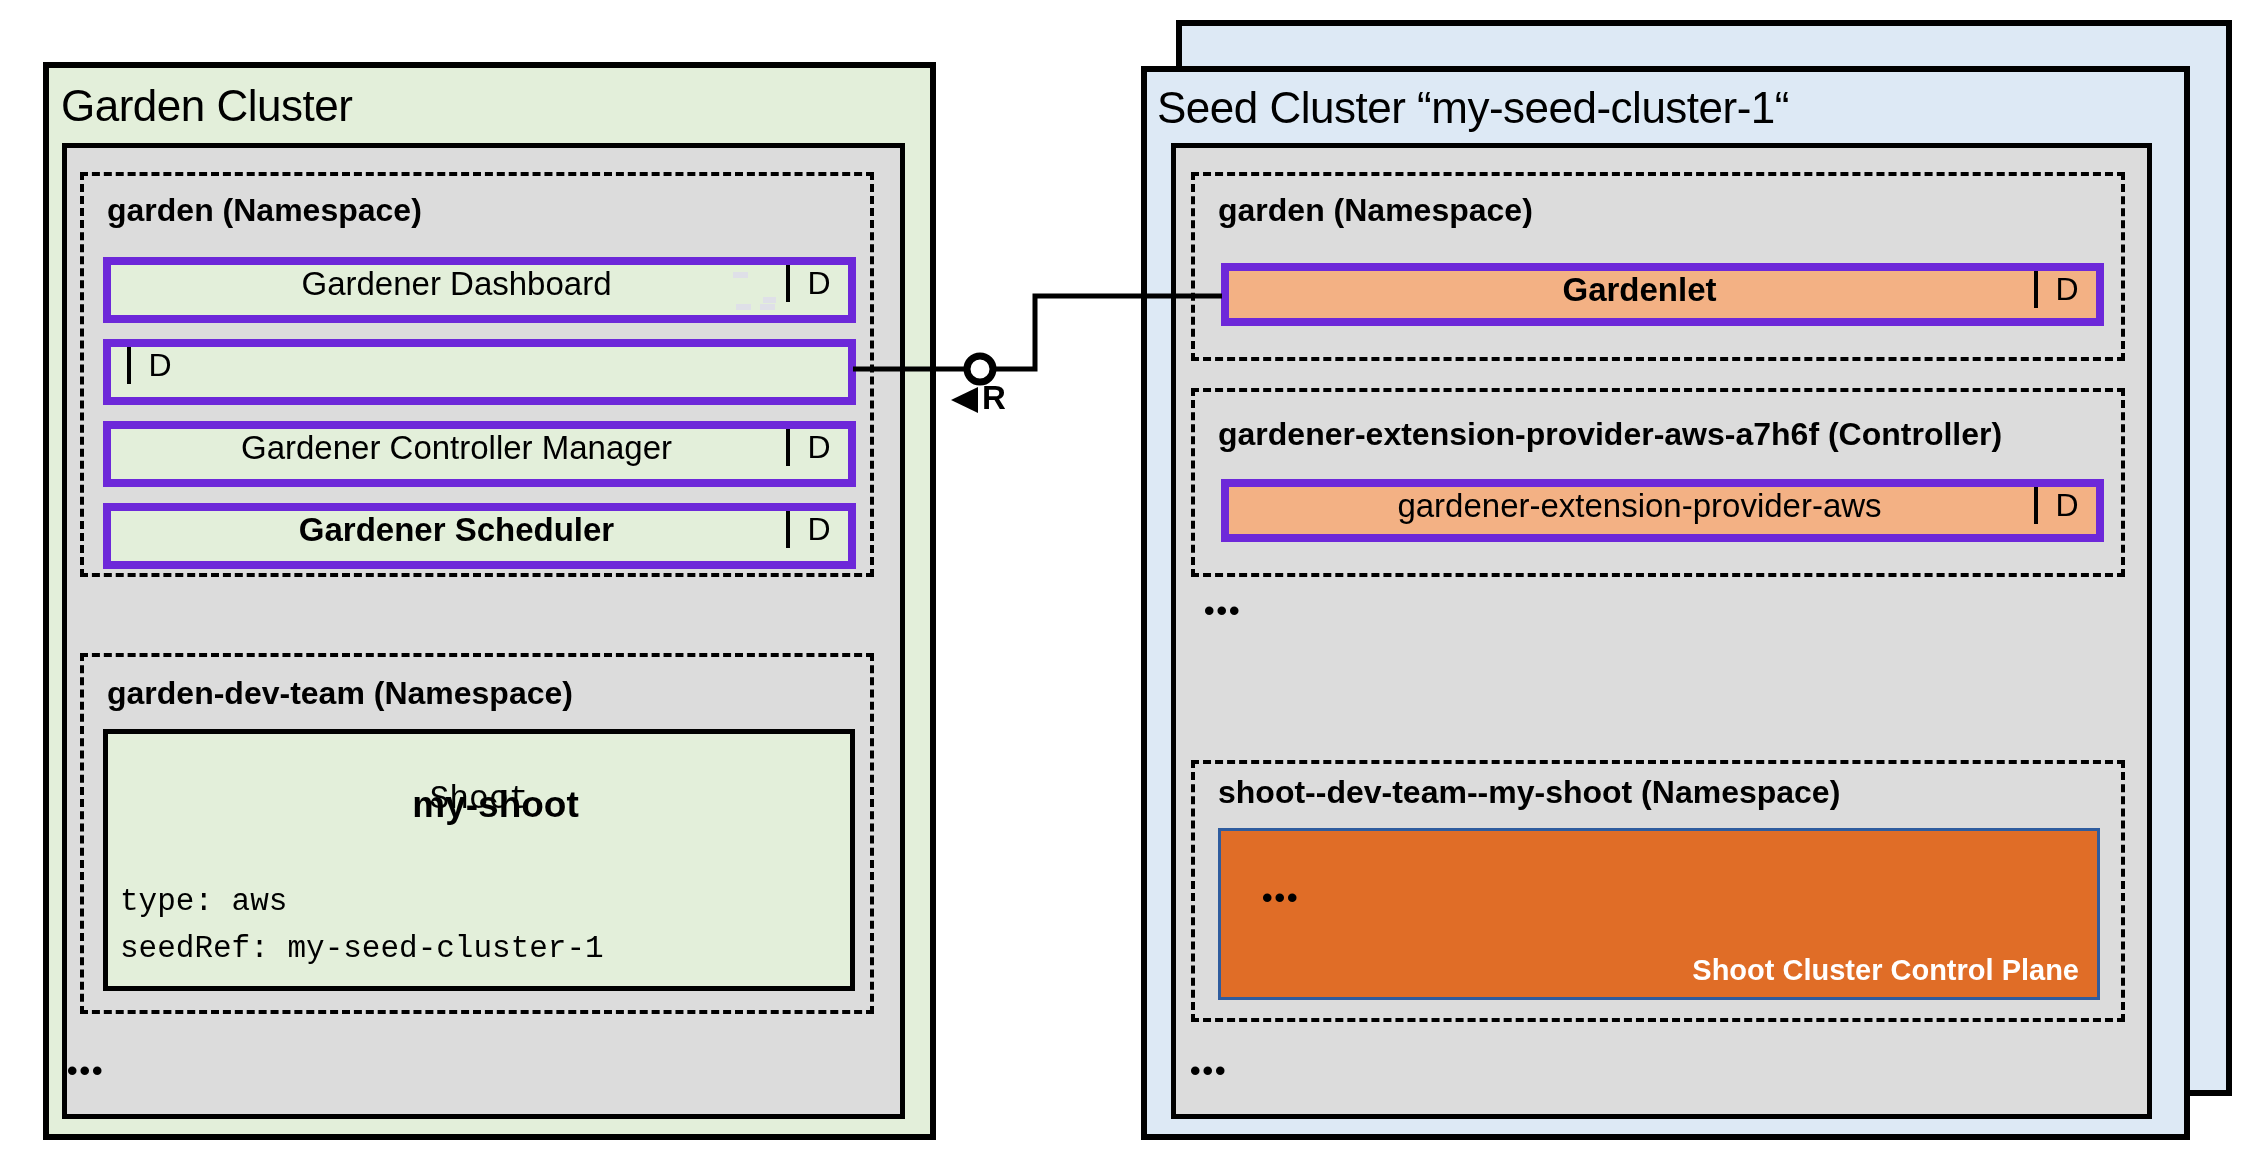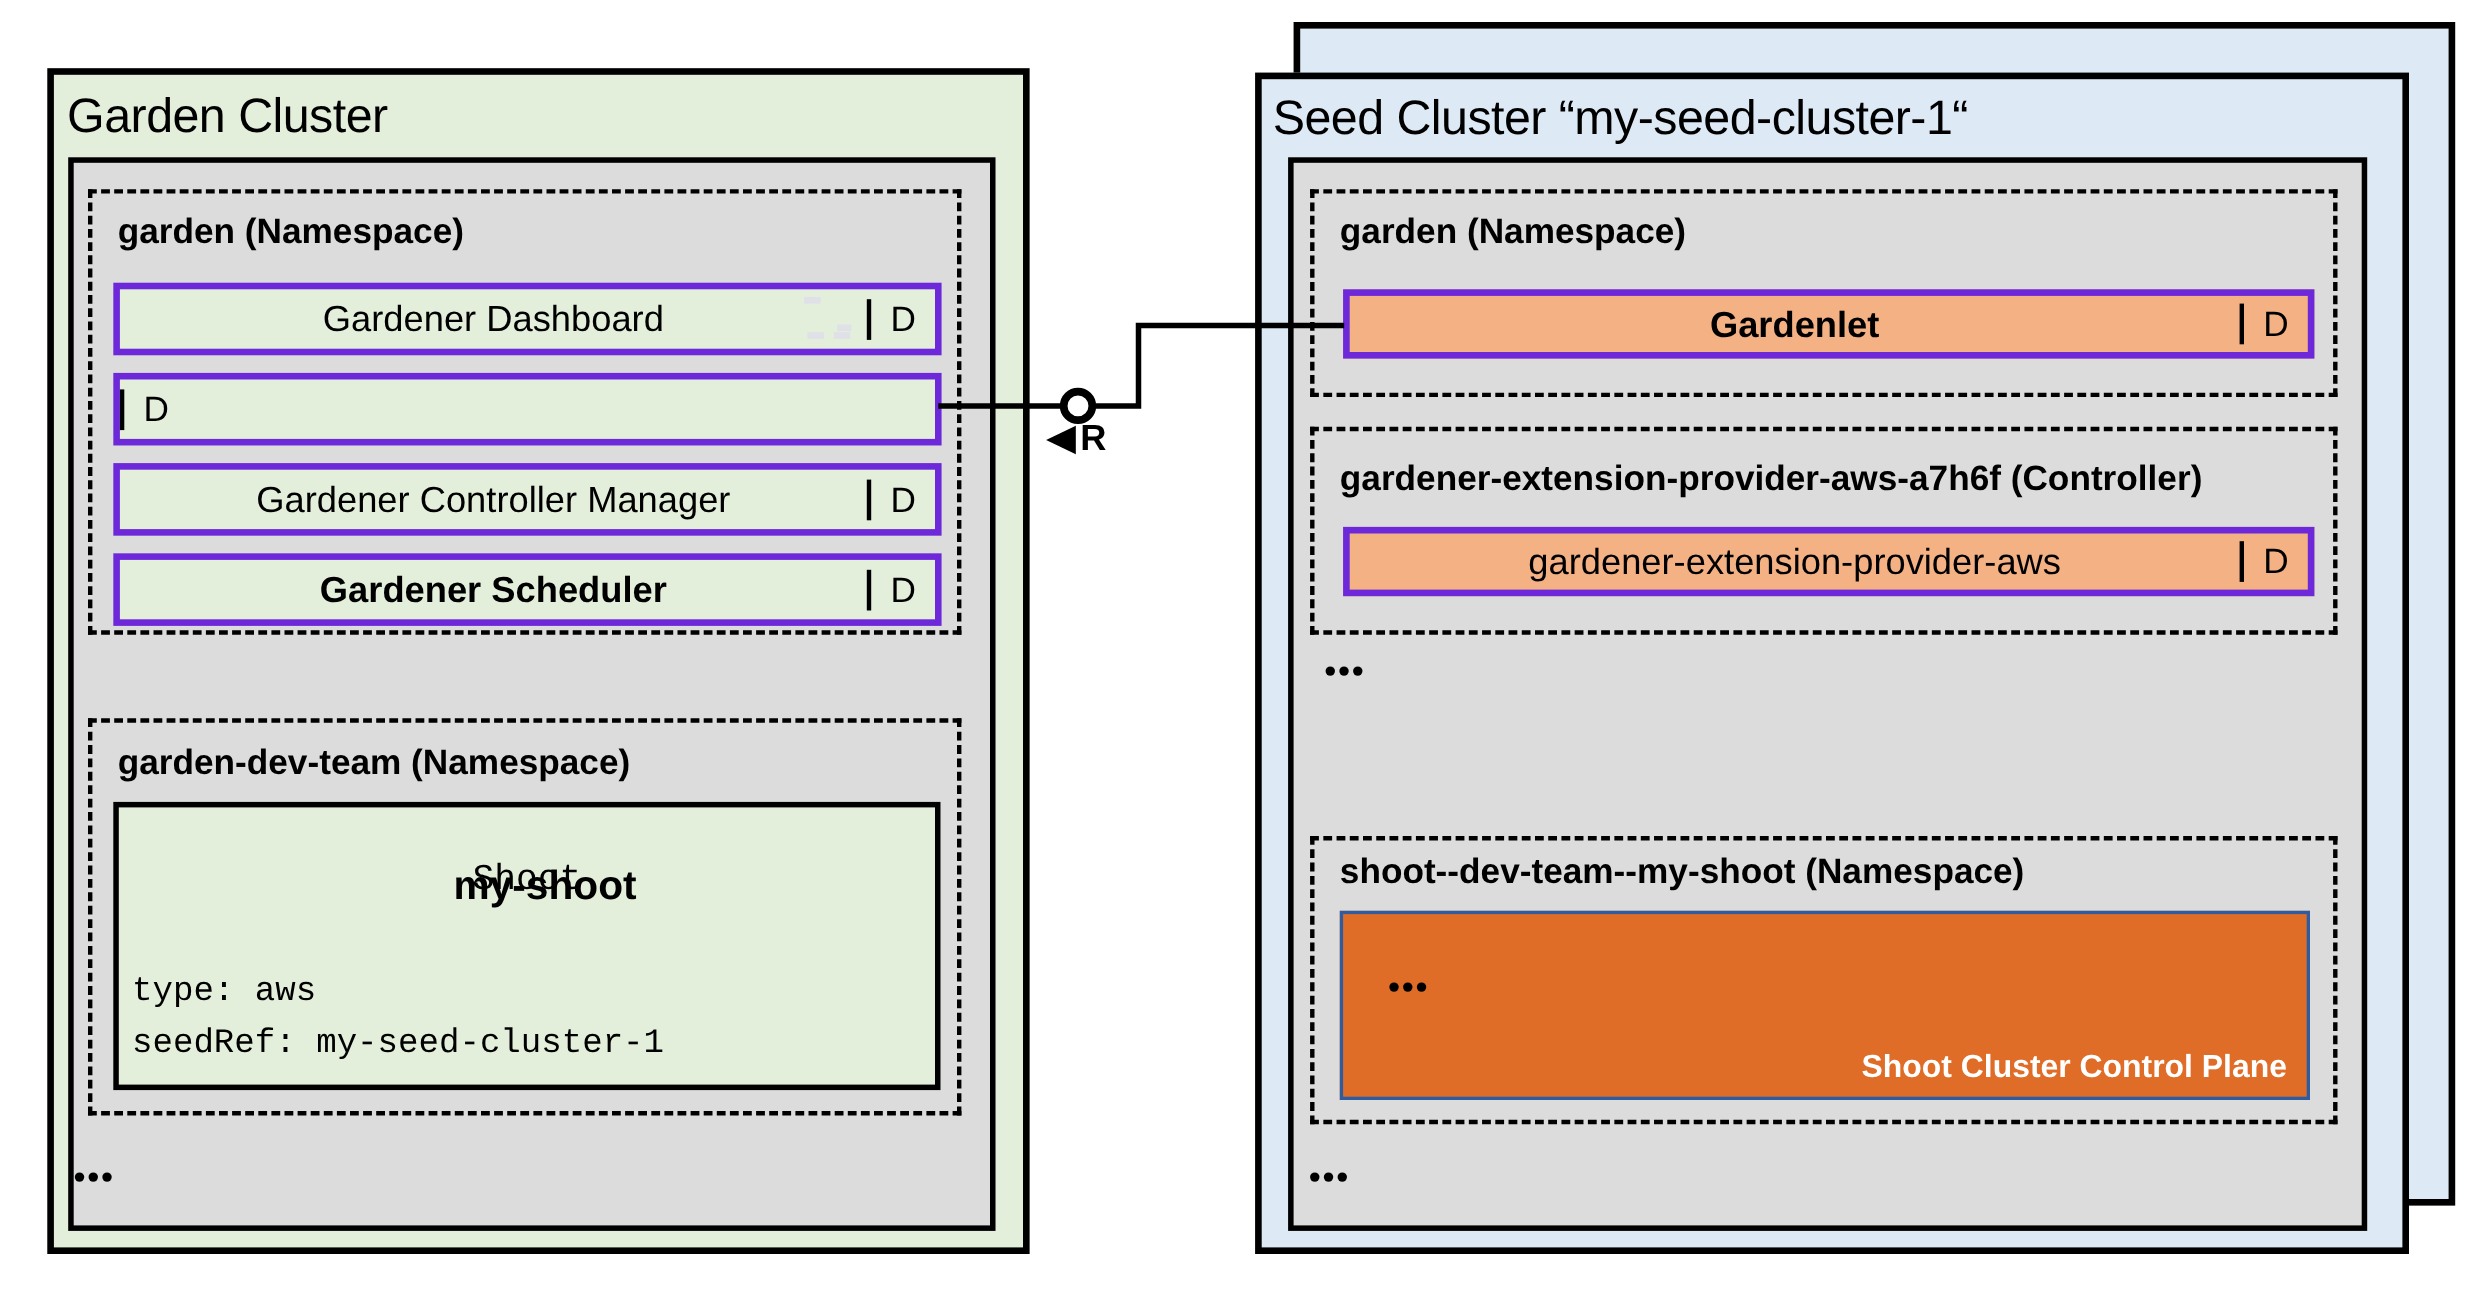--- a/index.html
+++ b/index.html
@@ -30,22 +30,22 @@
   
   .ns-garden-left{left:13px;top:24px;width:794px;height:405px;}
   .ns-devteam{left:13px;top:505px;width:794px;height:361px;}
 
   
   .ns-garden-seed{left:15px;top:24px;width:934px;height:189px;}
   .ns-ext{left:15px;top:240px;width:934px;height:189px;}
   .ns-shoot{left:15px;top:612px;width:934px;height:262px;}
 
   
-  .row{position:absolute;left:19px;width:753px;height:66px;border:6px solid #6d28d9;
-       background:var(--green-fill);display:flex;align-items:center;}
+  .row{position:absolute;left:19px;width:753px;height:66px;border:8px solid #6d28d9;
+       background:var(--green-fill);display:flex;align-items:flex-start;padding-left:16px;}
   .row-label{flex:1;display:flex;align-items:center;justify-content:center;
              font-size:33px;white-space:nowrap;}
   .row-label.bold{font-weight:bold;}
   .d-cell{width:62px;border-left:4px solid #000;display:flex;align-items:center;
           justify-content:center;font-size:32px;}
   .orange-row{left:26px;top:87px;width:883px;height:63px;background:var(--orange-light);}
 
   
   .ghost{position:absolute;background:#dfe0e8;}
 

